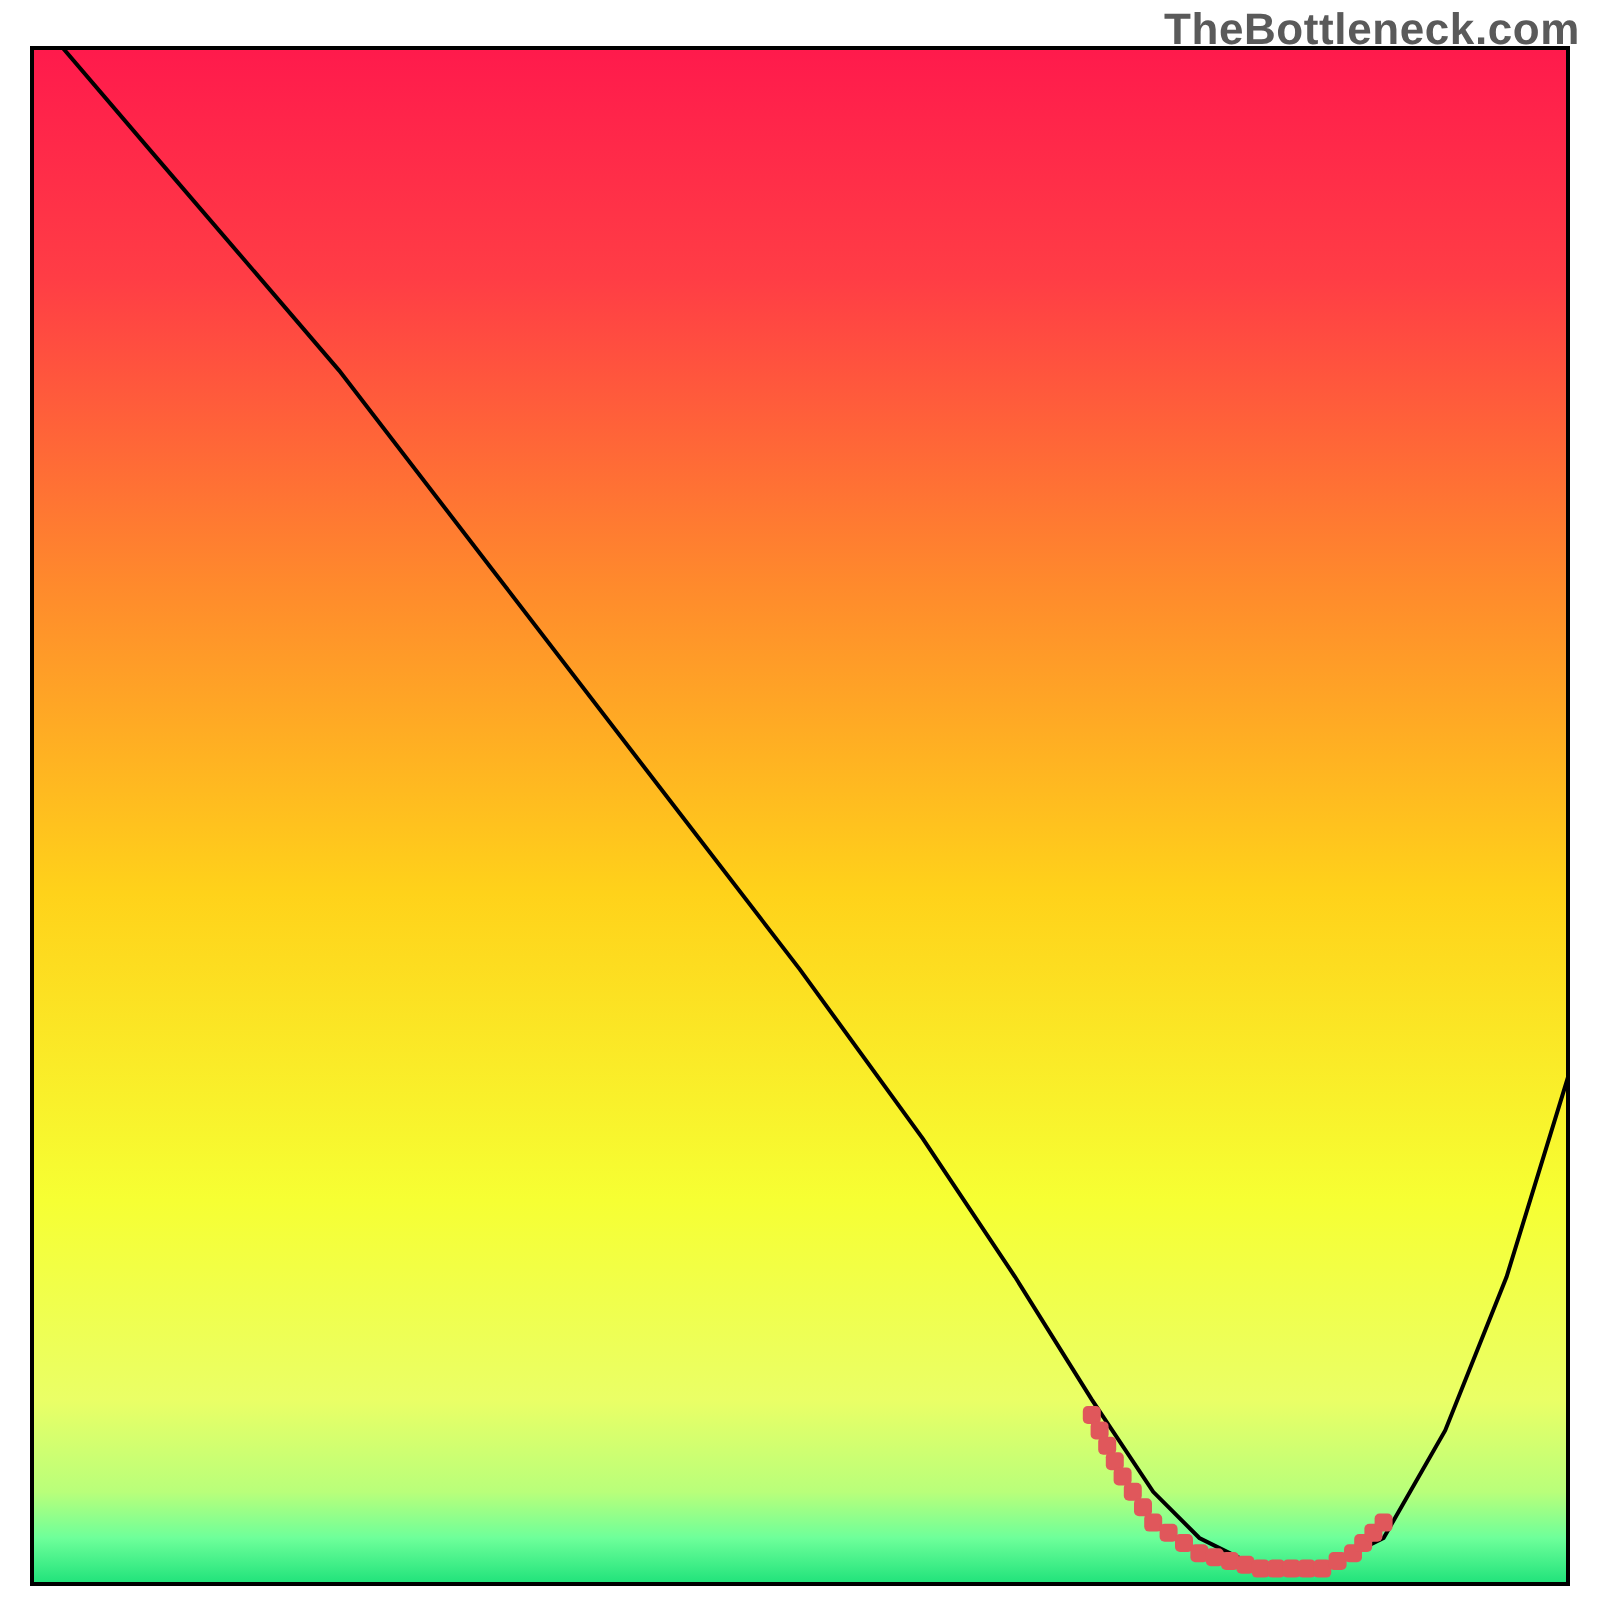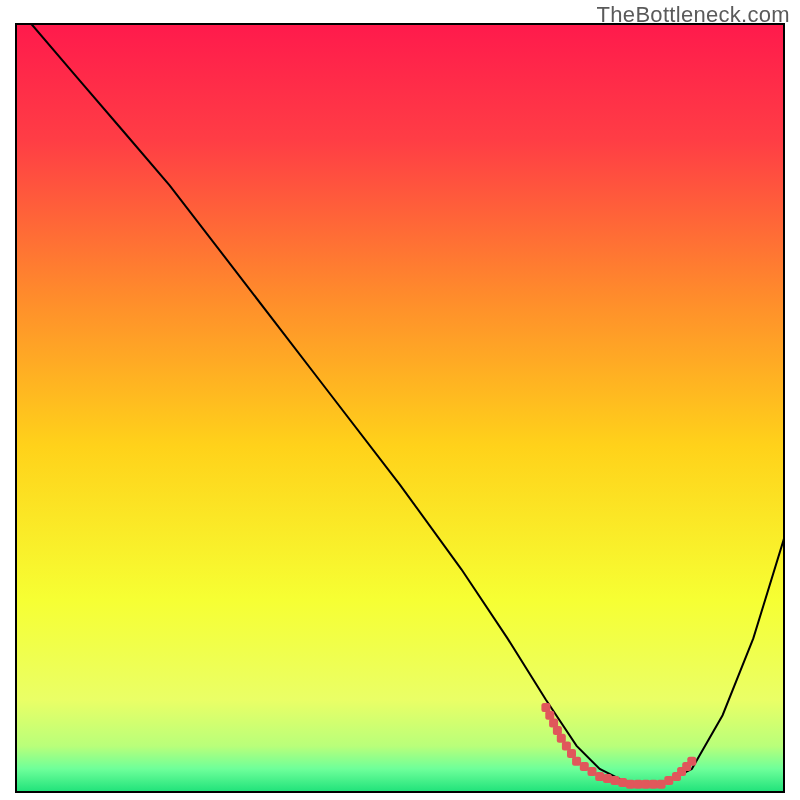--- a/index.html
+++ b/index.html
@@ -13,21 +13,21 @@
   .root {
     position: relative;
     width: 800px;
     height: 800px;
   }
   .watermark {
     position: absolute;
     top: 2px;
     right: 10px;
     font-size: 22px;
-    font-weight: 400;
+    font-weight: 700;
     color: #5a5a5a;
     letter-spacing: 0.3px;
   }
   svg.plot {
     position: absolute;
     left: 0;
     top: 0;
   }
 </style>
 </head>

